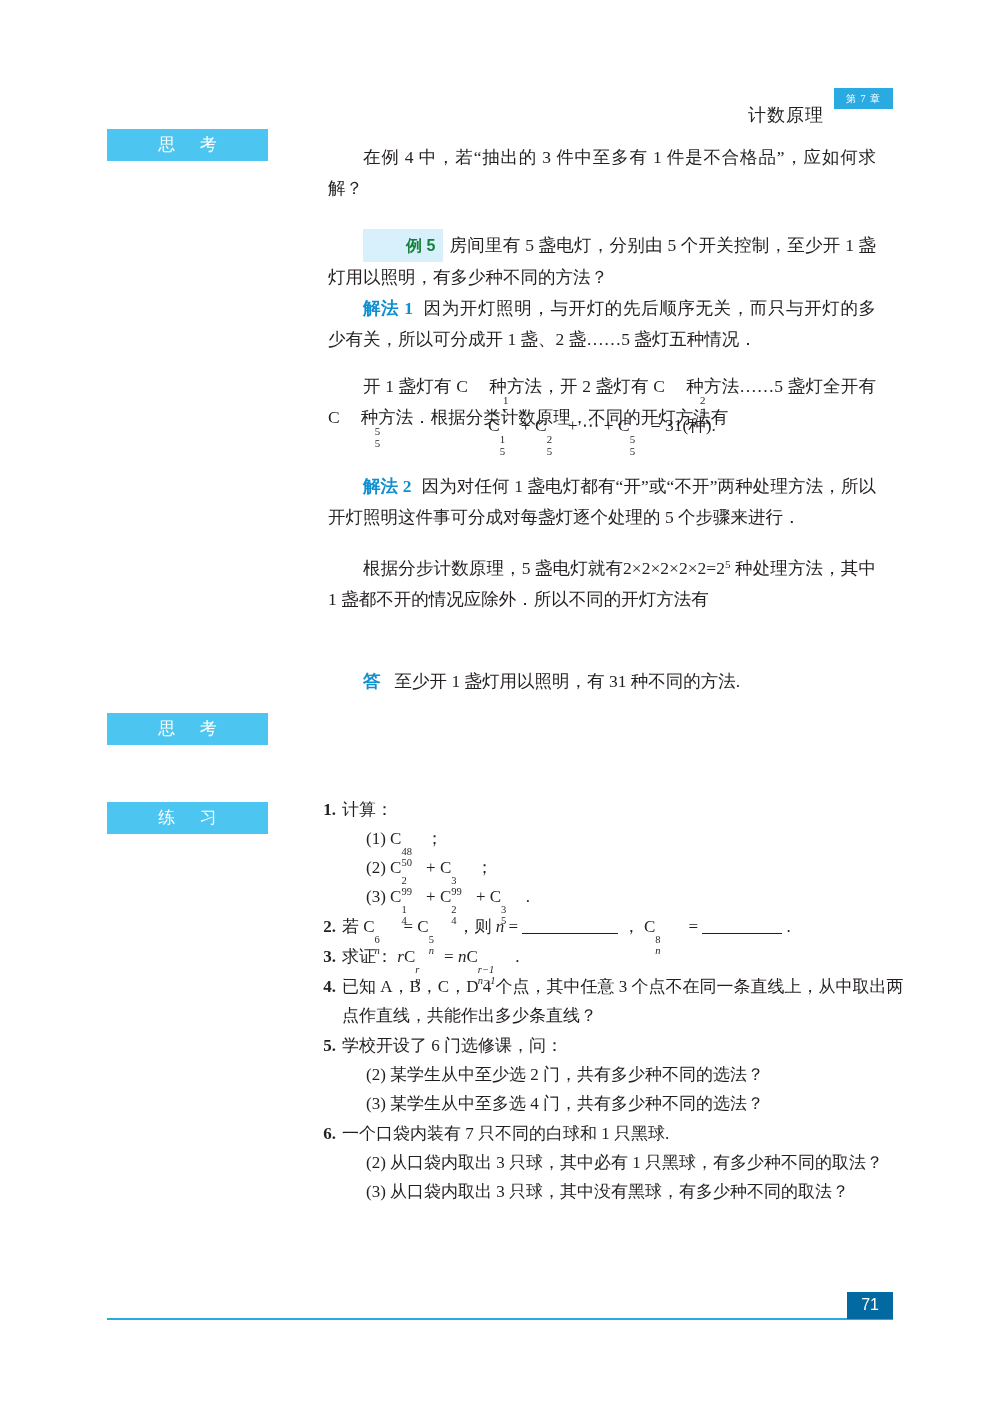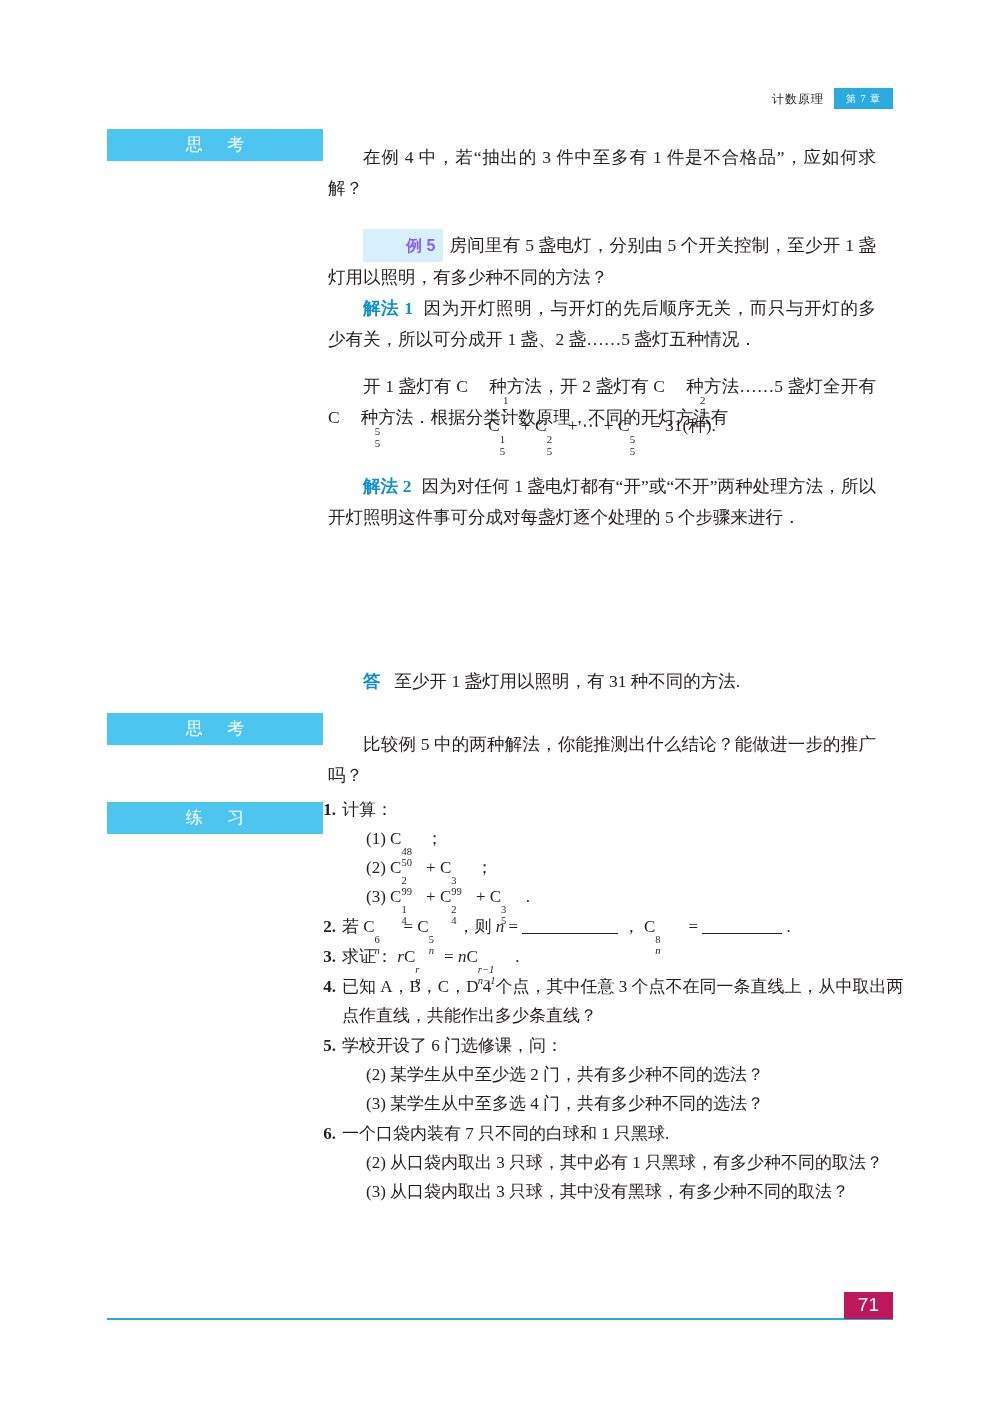--- a/index.html
+++ b/index.html
@@ -23,40 +23,41 @@
   
   .header {
     position: absolute;
     top: 88px;
     right: 107px;
     display: flex;
     align-items: stretch;
     height: 21px;
   }
   .header-title {
-    font-size: 12px;
+    font-size: 18px;
     letter-spacing: 1px;
     color: #231f20;
     padding: 2px 10px 0 0;
     line-height: 19px;
+    margin-top: 16px;
   }
   .header-chapter {
     background: #29abe2;
     color: #ffffff;
     font-size: 10px;
     letter-spacing: 1px;
     padding: 0 12px;
     line-height: 21px;
   }
 
   
   .label-box {
     position: absolute;
     left: 107px;
-    width: 216px;
+    width: 161px;
     height: 32px;
     background: #4cc6f0;
     color: #ffffff;
     font-size: 17px;
     letter-spacing: 10px;
     text-align: center;
     line-height: 32px;
     font-family: "Liberation Sans", sans-serif;
     text-indent: 10px;
   }
@@ -72,21 +73,21 @@
     font-size: 17.5px;
     line-height: 31px;
     text-align: justify;
   }
   .p { margin: 16px; }
   .indent { text-indent: 2em; }
   .centered { text-align: center; text-indent: 0; }
   .tag {
     display: inline-block;
     background: #d8f0fb;
-    color: #8b5cf6;
+    color: #15803d;
     padding: 1px 8px;
     margin-right: 6px;
     font-family: "Liberation Sans", sans-serif;
     font-size: 16px;
   }
   .tag-name { font-weight: bold; }
   .solution-label {
     color: #0f8fd0;
     font-weight: bold;
     margin-right: 10px;
@@ -164,24 +165,24 @@
     left: 107px;
     right: 107px;
     top: 1318px;
     height: 2px;
     background: #29abe2;
   }
   .page-number {
     position: absolute;
     top: 1292px;
     right: 107px;
-    background: #be185d;
+    background: #0369a1;
     color: #ffffff;
     font-family: "Liberation Sans", sans-serif;
-    font-size: 19px;
+    font-size: 16px;
     padding: 3px 14px 4px;
     line-height: 20px;
   }
 </style>
 </head>
 <body>
 
 <div class="page">
 
   <div class="header">
@@ -210,30 +211,28 @@
     <span class="comb">C<span class="s"><sup>1</sup><sub>5</sub></span></span>
     <span>+</span>
     <span class="comb">C<span class="s"><sup>2</sup><sub>5</sub></span></span>
     <span>+ ⋯ +</span>
     <span class="comb">C<span class="s"><sup>5</sup><sub>5</sub></span></span>
     <span>= 31(种).</span>
   </div>
 
   <div class="col" id="block-sol2">
     <p class="p indent"><span class="solution-label">解法 2</span><span>因为对任何 1 盏电灯都有“开”或“不开”两种处理方法，所以开灯照明这件事可分成对每盏灯逐个处理的 5 个步骤来进行．</span></p>
+    <p class="p indent"><span>根据分步计数原理，5 盏电灯就有2×2×2×2×2=2</span><sup>5</sup><span> 种处理方法，其中 1 盏都不开的情况应除外．所以不同的开灯方法有</span></p>
   </div>
 
 
   <div class="col" id="block-answer">
     <p class="p indent"><span class="ans-label">答</span><span>至少开 1 盏灯用以照明，有 31 种不同的方法.</span></p>
   </div>
 
-  <div class="col" id="block-think2">
-    <p class="p indent">比较例 5 中的两种解法，你能推测出什么结论？能做进一步的推广吗？</p>
-  </div>
 
   <div class="exercises">
 
     <div class="ex-item">
       <span class="ex-num">1.</span>
       <span>计算：</span>
       <div class="ex-sub"><span>(1) </span><span class="comb">C<span class="s"><sup>48</sup><sub>50</sub></span></span><span>&nbsp;&nbsp;；</span></div>
       <div class="ex-sub"><span>(2) </span><span class="comb">C<span class="s"><sup>2</sup><sub>99</sub></span></span><span>&nbsp;&nbsp;+ </span><span class="comb">C<span class="s"><sup>3</sup><sub>99</sub></span></span><span>&nbsp;&nbsp;；</span></div>
       <div class="ex-sub"><span>(3) </span><span class="comb">C<span class="s"><sup>1</sup><sub>4</sub></span></span><span>&nbsp;&nbsp;+ </span><span class="comb">C<span class="s"><sup>2</sup><sub>4</sub></span></span><span>&nbsp;&nbsp;+ </span><span class="comb">C<span class="s"><sup>3</sup><sub>5</sub></span></span><span>&nbsp;&nbsp;.</span></div>
     </div>

